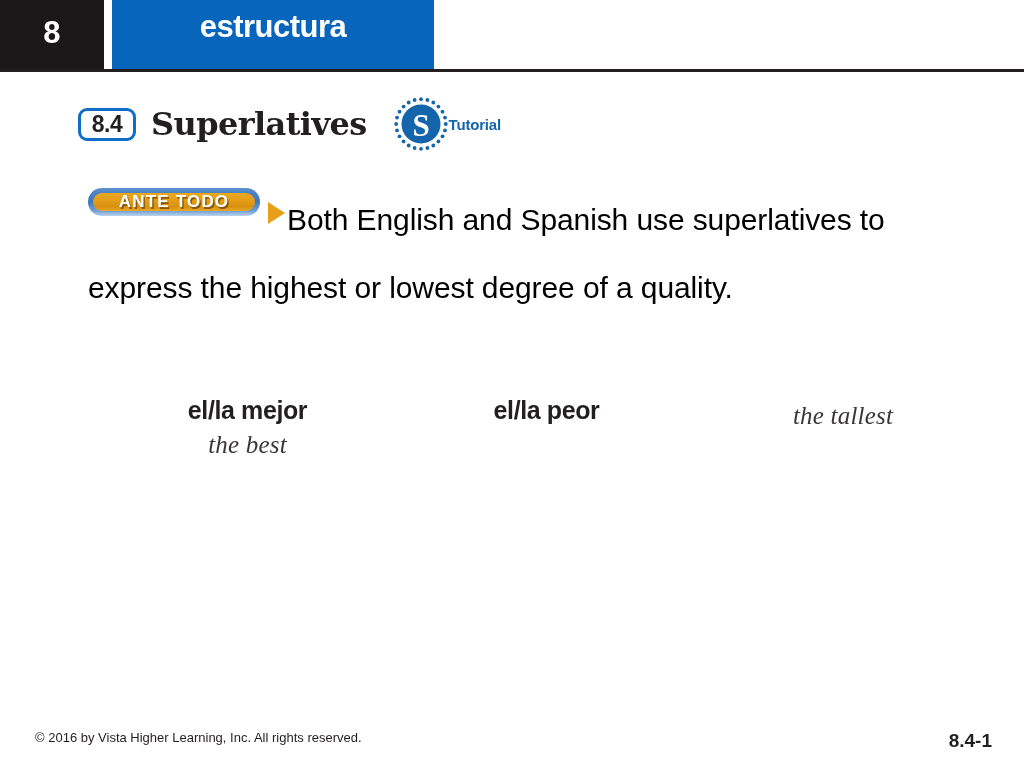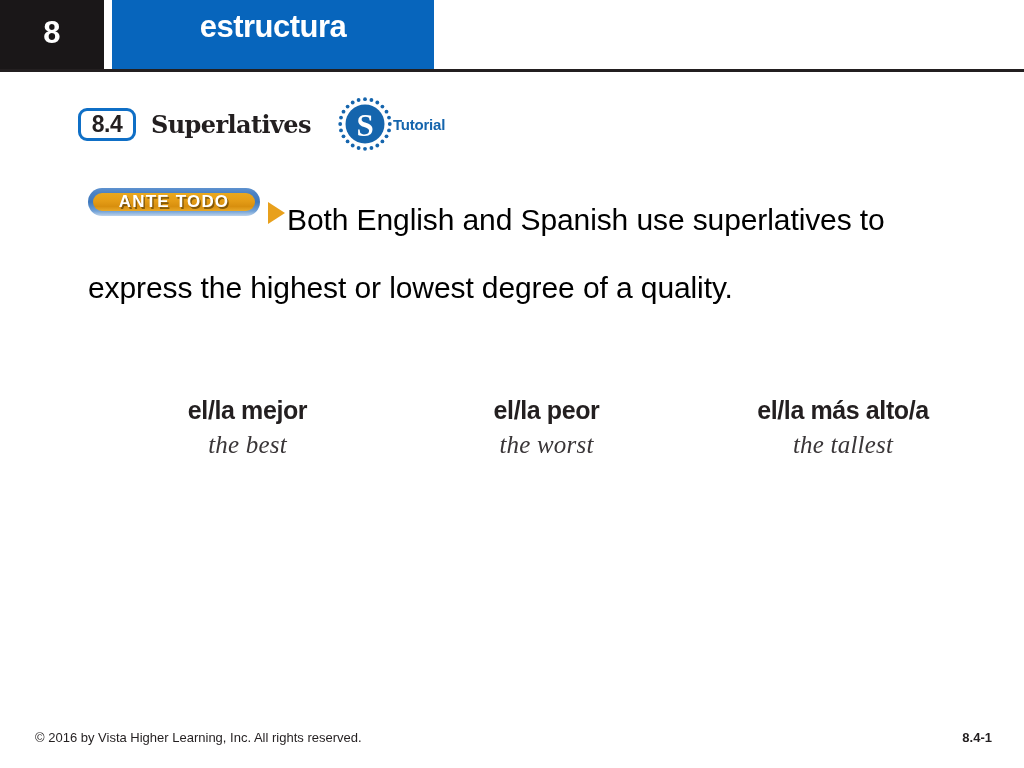--- a/index.html
+++ b/index.html
@@ -93,21 +93,21 @@
     font-size: 23px;
     font-weight: bold;
     letter-spacing: -0.5px;
     flex: none;
     margin-left: 40px;
   }
   #section-title {
     margin-left: 15px;
     color: #231f20;
     font-family: "DejaVu Serif", serif;
-    font-size: 24px;
+    font-size: 32px;
     font-weight: bold;
     letter-spacing: -0.6px;
     white-space: nowrap;
   }
 
   
   #tutorial-group {
     margin-left: 26px;
     display: flex;
     align-items: center;
@@ -216,21 +216,21 @@
     left: 35px;
     top: 730px;
     color: #231f20;
     font-size: 13px;
   }
   #footer-page {
     position: absolute;
     right: 32px;
     top: 730px;
     color: #231f20;
-    font-size: 13px;
+    font-size: 19px;
     font-weight: bold;
   }
 </style>
 </head>
 <body>
 
 <div id="header">
   <div id="header-black-band"></div>
   <div id="chapter-number">8</div>
 
@@ -297,23 +297,21 @@
 
 <div id="examples">
 
   <div class="example-col col-0">
     <div class="example-term">el/la mejor</div>
     <div class="example-gloss">the best</div>
   </div>
 
   <div class="example-col col-1">
     <div class="example-term">el/la peor</div>
-    <div class="example-gloss">the worst</div>
   </div>
 
   <div class="example-col col-2">
-    <div class="example-term">el/la más alto/a</div>
     <div class="example-gloss">the tallest</div>
   </div>
 </div>
 
 <div id="footer-copyright">© 2016 by Vista Higher Learning, Inc. All rights reserved.</div>
 <div id="footer-page">8.4-1</div>
 
 </body></html>

